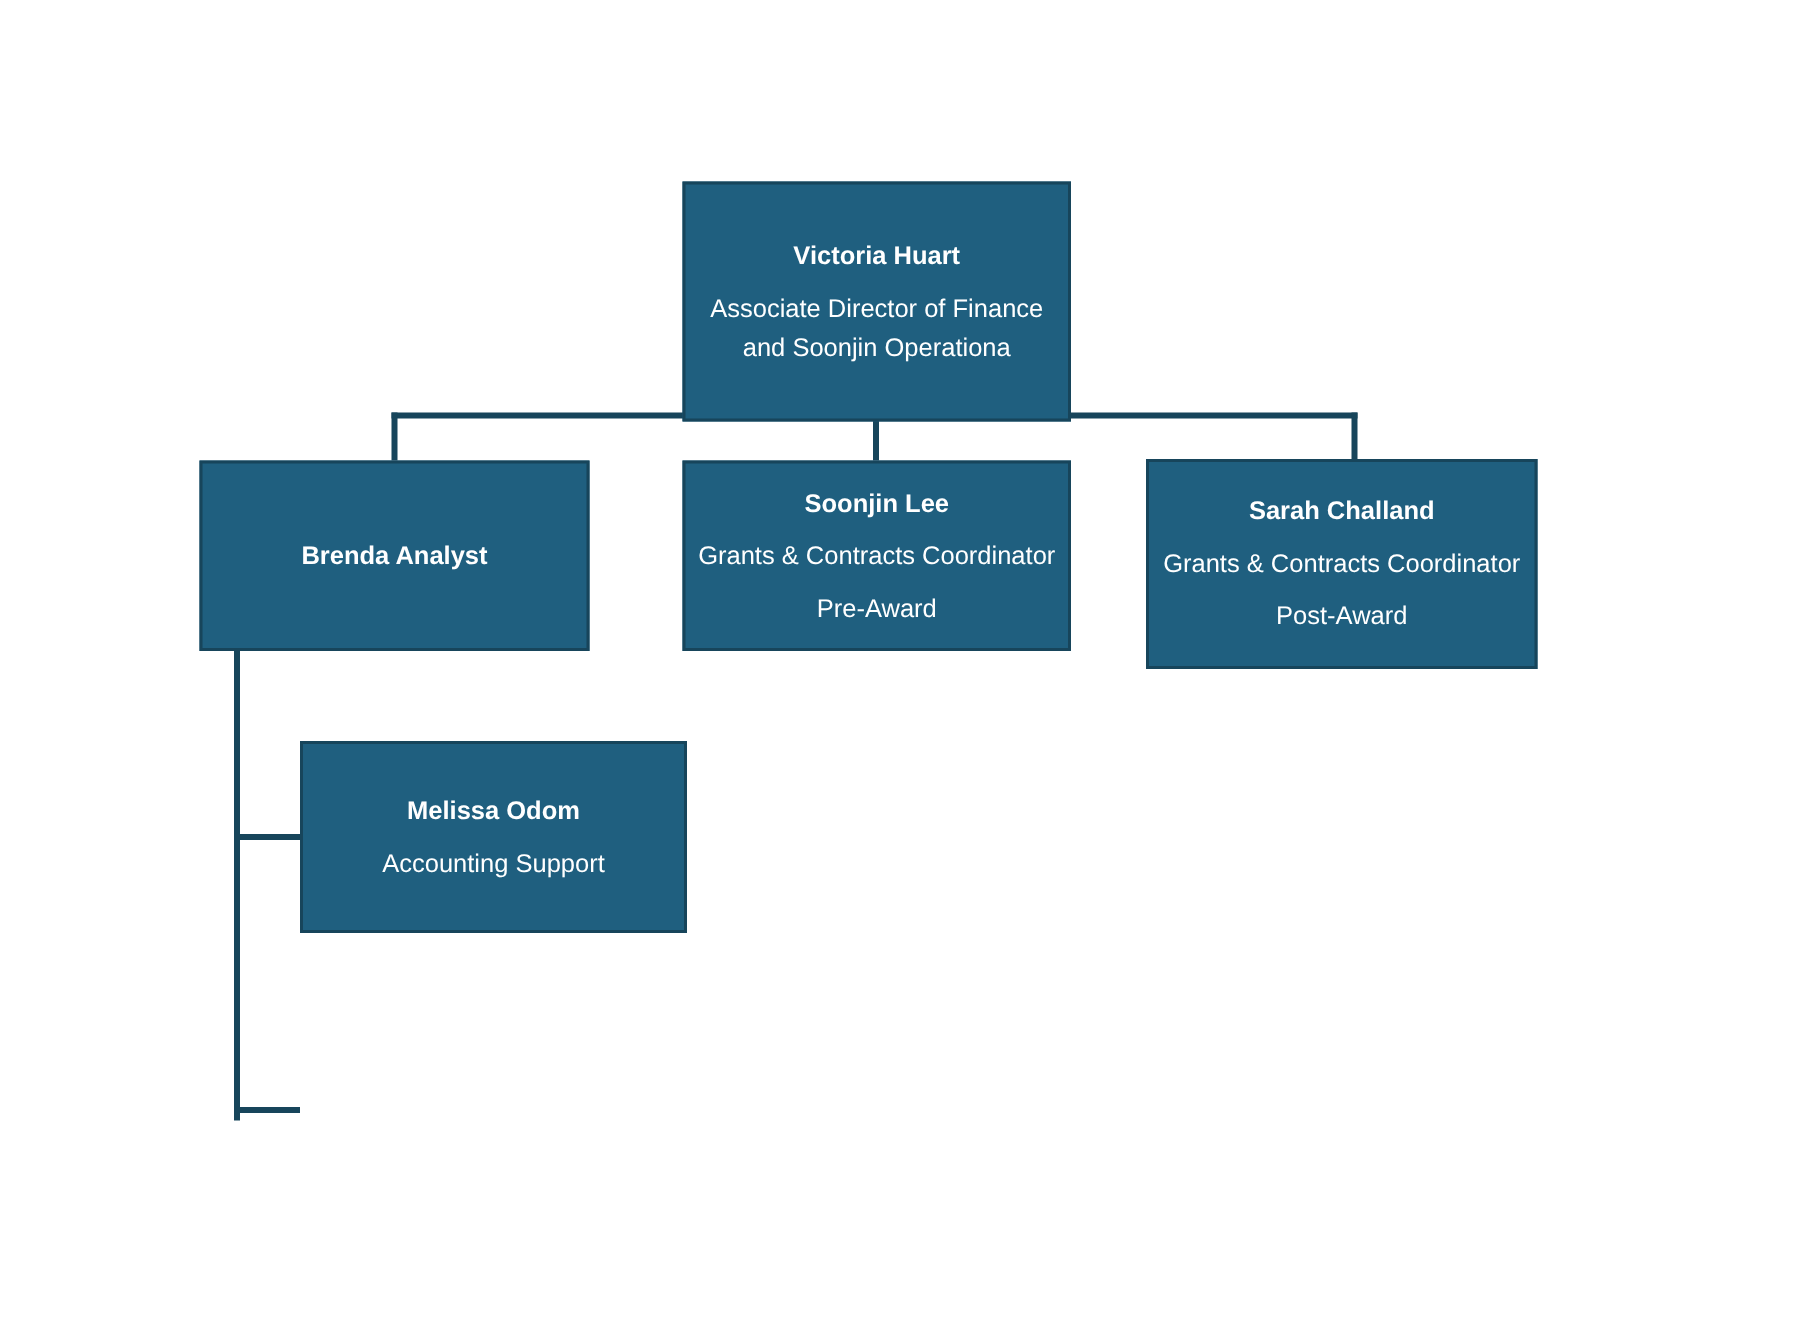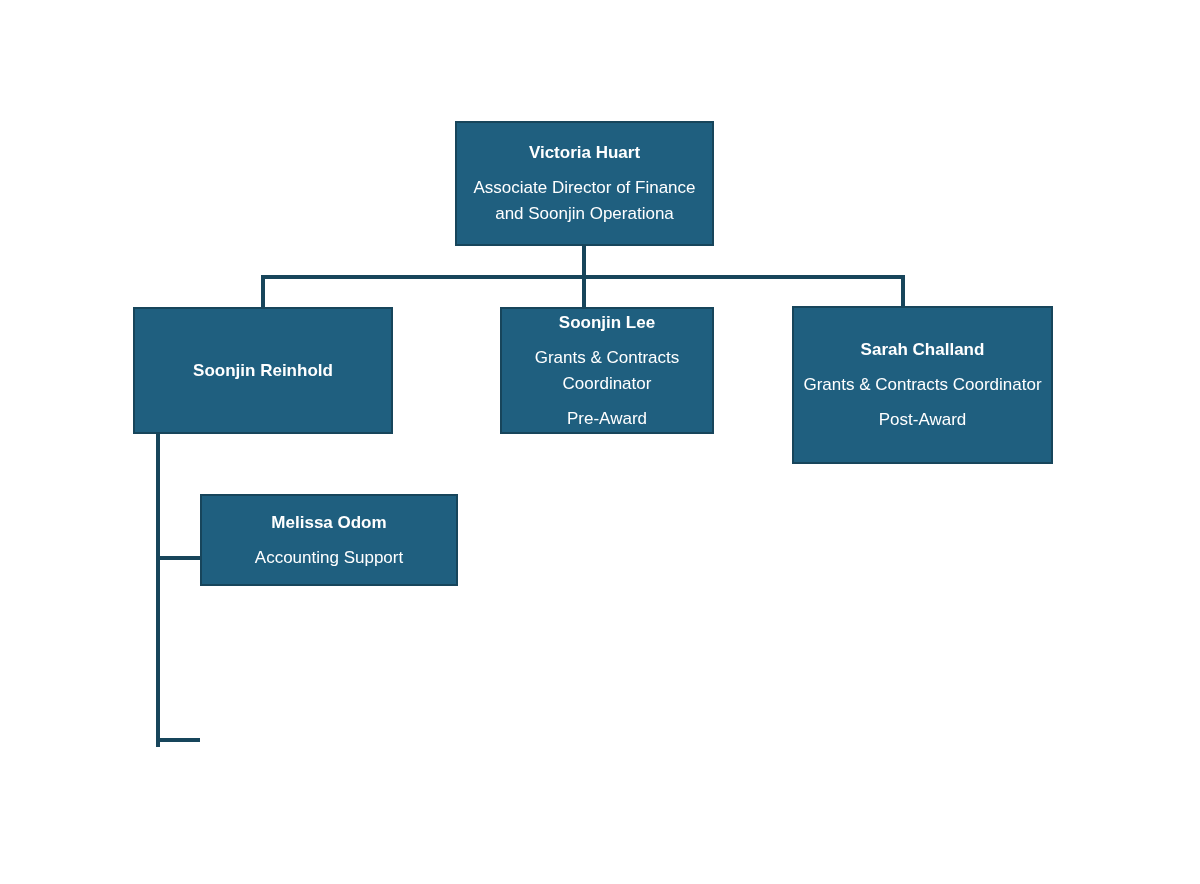--- a/index.html
+++ b/index.html
@@ -38,25 +38,25 @@
     font-size: 17px;
     font-weight: 400;
     line-height: 26px;
   }
   .connector {
     position: absolute;
     background: #17455B;
   }
 
   
-  .pos-victoria { left: 455px; top: 121px; width: 259px; height: 125px; }
+  .pos-victoria { left: 455px; top: 121px; width: 259px; height: 160px; }
   .pos-brenda   { left: 133px; top: 307px; width: 260px; height: 127px; }
-  .pos-soonjin  { left: 455px; top: 307px; width: 214px; height: 127px; margin-left: 45px; }
-  .pos-sarah    { left: 792px; top: 306px; width: 261px; height: 158px; }
-  .pos-melissa  { left: 200px; top: 494px; width: 258px; height: 92px; }
+  .pos-soonjin  { left: 455px; top: 307px; width: 259px; height: 127px; }
+  .pos-sarah    { left: 764px; top: 306px; width: 261px; height: 140px; }
+  .pos-melissa  { left: 200px; top: 494px; width: 258px; height: 128px; }
   .pos-andrew   { left: 200px; top: 681px; width: 258px; height: 127px; }
 
   
   .c-victoria-drop { left: 582px; top: 246px; width: 4px;  height: 61px; }
   .c-bus           { left: 261px; top: 275px; width: 644px; height: 4px; }
   .c-left-drop     { left: 261px; top: 275px; width: 4px;  height: 32px; }
   .c-right-drop    { left: 901px; top: 275px; width: 4px;  height: 31px; }
   .c-spine         { left: 156px; top: 434px; width: 4px;  height: 313px; }
   .c-stub-melissa  { left: 156px; top: 556px; width: 44px; height: 4px; }
   .c-stub-andrew   { left: 156px; top: 738px; width: 44px; height: 4px; }
@@ -73,21 +73,21 @@
   <div class="connector c-spine"></div>
   <div class="connector c-stub-melissa"></div>
   <div class="connector c-stub-andrew"></div>
 
   <div class="node pos-victoria">
     <div class="name">Victoria Huart</div>
     <div class="title">Associate Director of Finance and Soonjin Operationa</div>
   </div>
 
   <div class="node pos-brenda">
-    <div class="name">Soonjin Reinhold</div>
+    <div class="name">Brenda Analyst</div>
   </div>
 
   <div class="node pos-soonjin">
     <div class="name">Soonjin Lee</div>
     <div class="title">Grants &amp; Contracts Coordinator</div>
     <div class="title">Pre-Award</div>
   </div>
 
   <div class="node pos-sarah">
     <div class="name">Sarah Challand</div>

